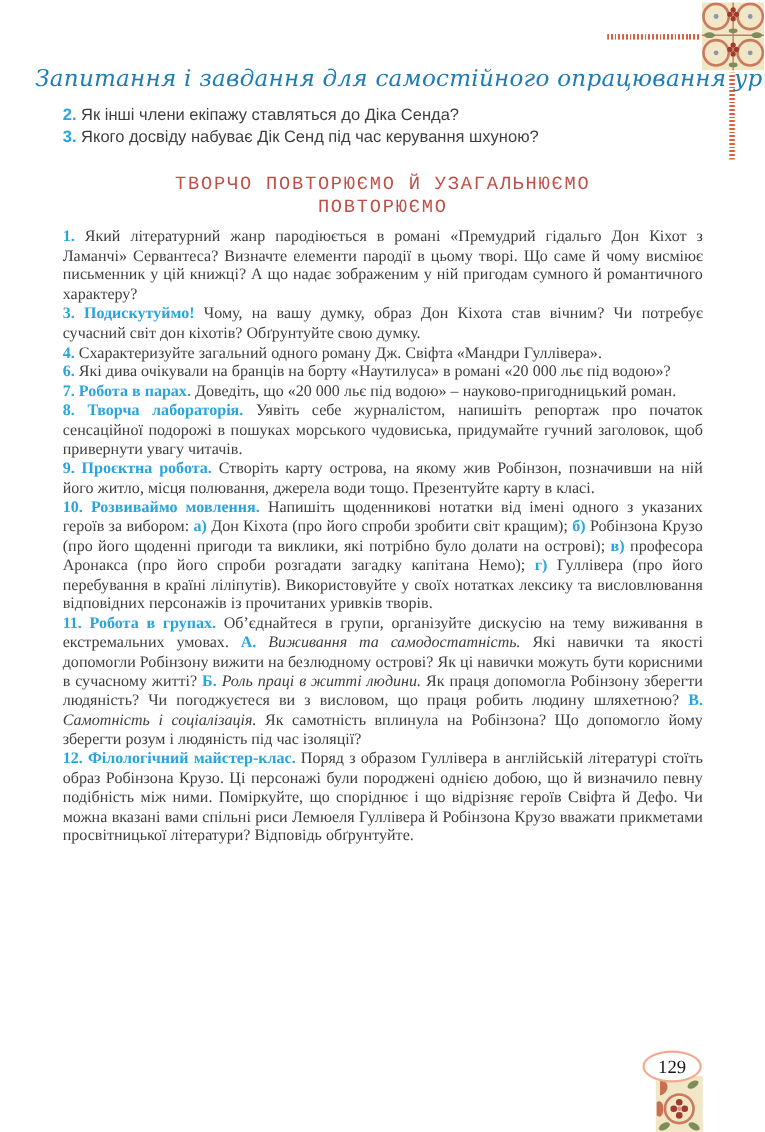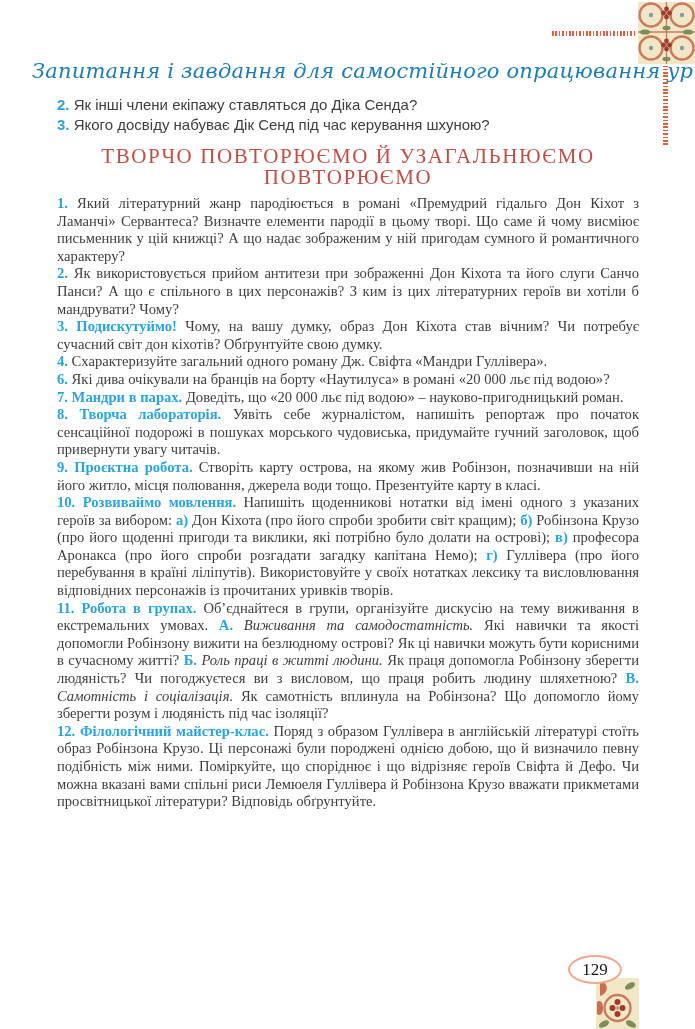--- a/index.html
+++ b/index.html
@@ -16,43 +16,43 @@
     position:relative;width:695px;height:1029px;background:#ffffff;
     overflow:hidden;font-family:"Liberation Sans",sans-serif;color:var(--body-text);
   }
   .content{position:absolute;left:57px;top:0;width:582px;}
   .script-heading{
     margin:59px -25px 12px;text-align:center;white-space:nowrap;
     font-family:"DejaVu Serif",serif;font-style:italic;font-weight:normal;
     font-size:21px;color:var(--heading-blue);letter-spacing:0.2px;
   }
   .red-heading{
-    margin:12px 0 7px;text-align:center;font-family:Liberation Serif, serif;
-    font-weight:normal;font-size:21px;line-height:21px;
+    margin:24px 0 7px;text-align:center;font-family:Liberation Mono, monospace;
+    font-weight:normal;font-size:17px;line-height:21px;
     color:var(--heading-red);letter-spacing:1.6px;
   }
   .red-heading .rh-line{display:block;}
   .qlist p.q{margin:0;text-align:justify;}
   .qlist-1 p.q{font-size:15px;line-height:19.5px;}
   .qlist-2 p.q{font-size:14.6px;line-height:17.6px;font-family:Liberation Serif, serif;}
   .q-num,.q-label,.q-marker{color:var(--accent-blue);font-weight:bold;}
   .q-italic{font-style:italic;}
   
   .dash-h{
     position:absolute;top:31px;left:552px;width:85px;height:5px;
     background:repeating-linear-gradient(90deg,var(--dash-red) 0 1.6px,transparent 1.6px 3.4px);
   }
   .dash-v{
     position:absolute;top:66px;left:663px;width:5px;height:79px;
     background:repeating-linear-gradient(0deg,var(--dash-red) 0 1.6px,transparent 1.6px 3.4px);
   }
   .ornament-top{position:absolute;top:2px;right:0;width:57px;height:62px;line-height:0;}
   .ornament-bottom{position:absolute;top:978px;left:596px;width:43px;height:51px;line-height:0;}
   .page-badge{
-    position:absolute;top:955px;left:568px;width:50px;height:25px;
+    position:absolute;top:955px;left:584px;width:50px;height:25px;
     background:#ffffff;border:2px solid var(--badge-border);border-radius:50%;
     display:flex;align-items:center;justify-content:center;z-index:2;
     font-family:"Liberation Serif",serif;font-size:17px;color:#161616;
   }
 </style>
 </head>
 <body>
 
 <div class="page">
 
@@ -103,25 +103,24 @@
         <p class="q"><span class="q-num">3.</span> <span class="q-plain">Якого досвіду набуває Дік Сенд під час керування шхуною?</span></p>
       </div>
 
     <h2 class="red-heading">
       <span class="rh-line">ТВОРЧО ПОВТОРЮЄМО Й УЗАГАЛЬНЮЄМО</span>
       <span class="rh-line">ПОВТОРЮЄМО</span>
     </h2>
 
     <div class="qlist qlist-2" id="list2">
         <p class="q"><span class="q-num">1.</span> <span class="q-plain">Який літературний жанр пародіюється в романі «Премудрий гідальго Дон Кіхот з Ламанчі» Сервантеса? Визначте елементи пародії в цьому творі. Що саме й чому висміює письменник у цій книжці? А що надає зображеним у ній пригодам сумного й романтичного характеру?</span></p>
-        <p class="q"><span class="q-num">2.</span> <span class="q-plain">Як використовується прийом антитези при зображенні Дон Кіхота та його слуги Санчо Панси? А що є спільного в цих персонажів? З ким із цих літературних героїв ви хотіли б мандрувати? Чому?</span></p>
         <p class="q"><span class="q-num">3.</span> <span class="q-label">Подискутуймо!</span> <span class="q-plain">Чому, на вашу думку, образ Дон Кіхота став вічним? Чи потребує сучасний світ дон кіхотів? Обґрунтуйте свою думку.</span></p>
         <p class="q"><span class="q-num">4.</span> <span class="q-plain">Схарактеризуйте загальний одного роману Дж. Свіфта «Мандри Гуллівера».</span></p>
         <p class="q"><span class="q-num">6.</span> <span class="q-plain">Які дива очікували на бранців на борту «Наутилуса» в романі «20 000 льє під водою»?</span></p>
-        <p class="q"><span class="q-num">7.</span> <span class="q-label">Мандри в парах.</span> <span class="q-plain">Доведіть, що «20 000 льє під водою» – науково-пригодницький роман.</span></p>
+        <p class="q"><span class="q-num">7.</span> <span class="q-label">Робота в парах.</span> <span class="q-plain">Доведіть, що «20 000 льє під водою» – науково-пригодницький роман.</span></p>
         <p class="q"><span class="q-num">8.</span> <span class="q-label">Творча лабораторія.</span> <span class="q-plain">Уявіть себе журналістом, напишіть репортаж про початок сенсаційної подорожі в пошуках морського чудовиська, придумайте гучний заголовок, щоб привернути увагу читачів.</span></p>
         <p class="q"><span class="q-num">9.</span> <span class="q-label">Проєктна робота.</span> <span class="q-plain">Створіть карту острова, на якому жив Робінзон, позначивши на ній його житло, місця полювання, джерела води тощо. Презентуйте карту в класі.</span></p>
         <p class="q"><span class="q-num">10.</span> <span class="q-label">Розвиваймо мовлення.</span> <span class="q-plain">Напишіть щоденникові нотатки від імені одного з указаних героїв за вибором:</span> <span class="q-marker">а)</span> <span class="q-plain">Дон Кіхота (про його спроби зробити світ кращим);</span> <span class="q-marker">б)</span> <span class="q-plain">Робінзона Крузо (про його щоденні пригоди та виклики, які потрібно було долати на острові);</span> <span class="q-marker">в)</span> <span class="q-plain">професора Аронакса (про його спроби розгадати загадку капітана Немо);</span> <span class="q-marker">г)</span> <span class="q-plain">Гуллівера (про його перебування в країні ліліпутів). Використовуйте у своїх нотатках лексику та висловлювання відповідних персонажів із прочитаних уривків творів.</span></p>
         <p class="q"><span class="q-num">11.</span> <span class="q-label">Робота в групах.</span> <span class="q-plain">Об’єднайтеся в групи, організуйте дискусію на тему виживання в екстремальних умовах.</span> <span class="q-marker">А.</span> <span class="q-italic">Виживання та самодостатність.</span> <span class="q-plain">Які навички та якості допомогли Робінзону вижити на безлюдному острові? Як ці навички можуть бути корисними в сучасному житті?</span> <span class="q-marker">Б.</span> <span class="q-italic">Роль праці в житті людини.</span> <span class="q-plain">Як праця допомогла Робінзону зберегти людяність? Чи погоджуєтеся ви з висловом, що праця робить людину шляхетною?</span> <span class="q-marker">В.</span> <span class="q-italic">Самотність і соціалізація.</span> <span class="q-plain">Як самотність вплинула на Робінзона? Що допомогло йому зберегти розум і людяність під час ізоляції?</span></p>
         <p class="q"><span class="q-num">12.</span> <span class="q-label">Філологічний майстер-клас.</span> <span class="q-plain">Поряд з образом Гуллівера в англійській літературі стоїть образ Робінзона Крузо. Ці персонажі були породжені однією добою, що й визначило певну подібність між ними. Поміркуйте, що споріднює і що відрізняє героїв Свіфта й Дефо. Чи можна вказані вами спільні риси Лемюеля Гуллівера й Робінзона Крузо вважати прикметами просвітницької літератури? Відповідь обґрунтуйте.</span></p>
       </div>
   </div>
 
   <div class="page-badge">
     <span>129</span>

